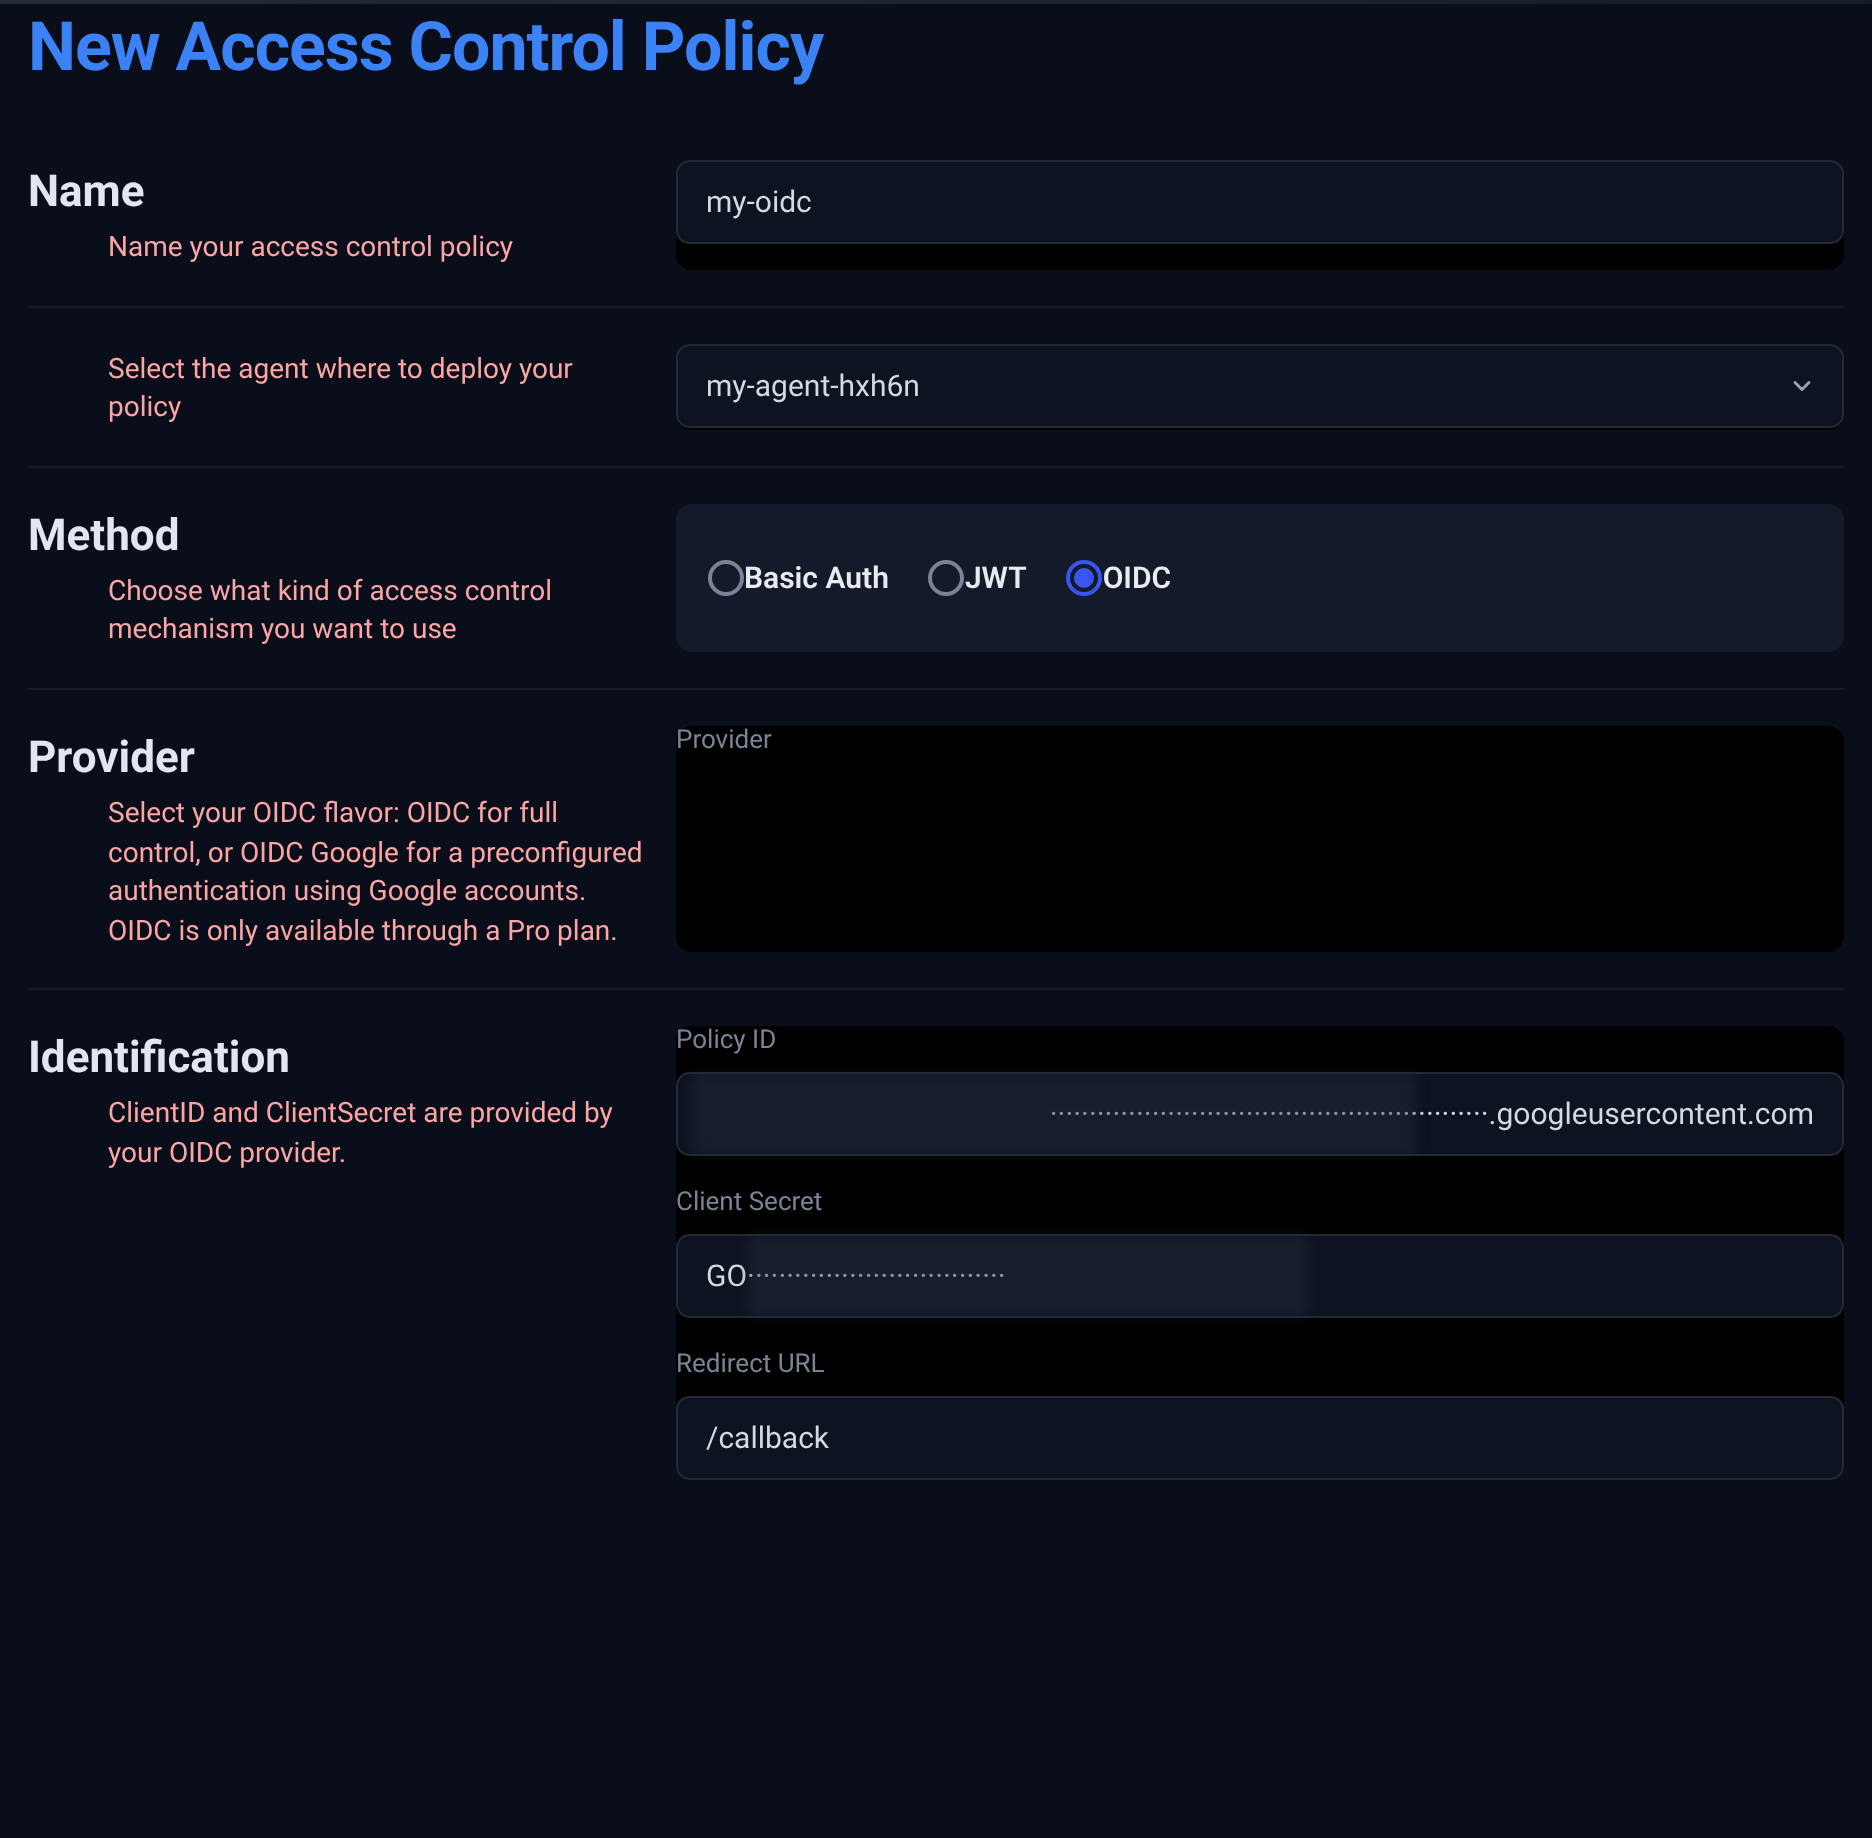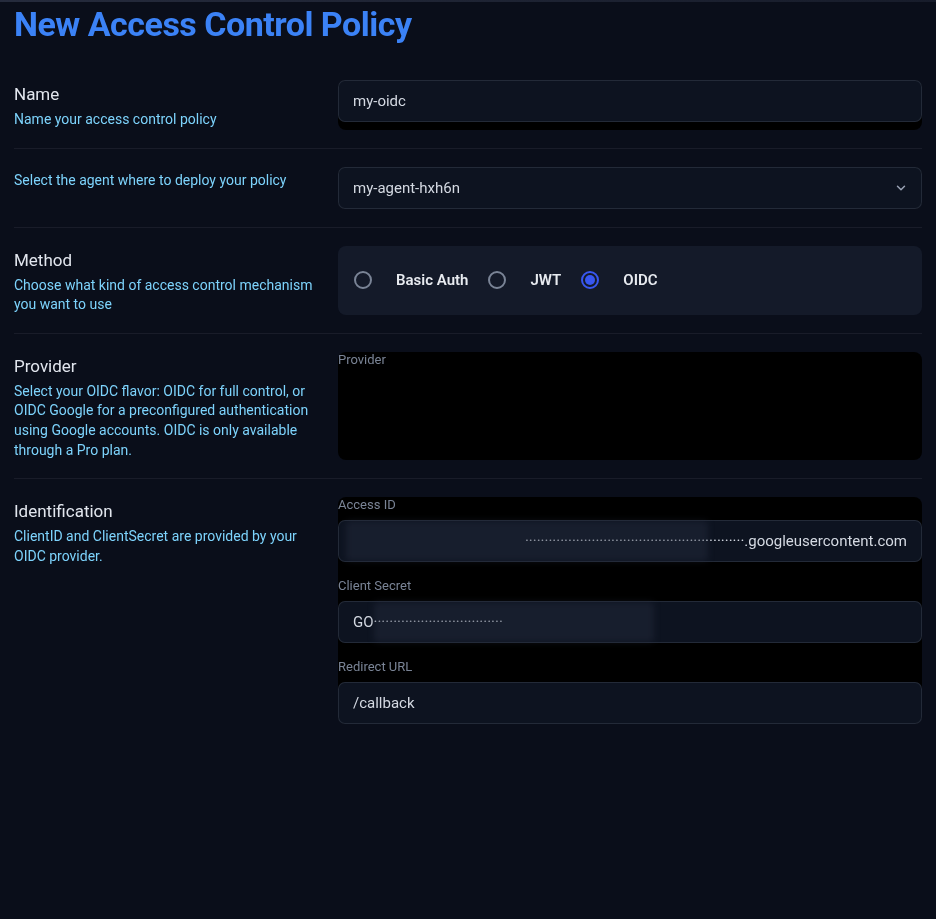--- a/index.html
+++ b/index.html
@@ -39,29 +39,30 @@
       border: none;
       border-top: 1px solid rgba(200,210,230,0.08);
       margin: 0;
     }
     .section-left {
       width: 312px;
       flex-shrink: 0;
       padding-top: 4px;
     }
     .section-label {
-      font-size: 17px;
-      font-weight: 400;
+      font-size: 22px;
+      font-weight: 700;
       color: #e2e6ee;
       margin-bottom: 6px;
     }
     .section-desc {
       font-size: 14px;
-      color: #7dd3fc;
+      color: #fca5a5;
       line-height: 1.4;
+      margin-left: 40px;
     }
     .section-right {
       flex: 1;
       background: #000000;
       border-radius: 8px;
       padding: 0;
     }
     .section-right-tight {
       flex: 1;
       background: #141a29;
@@ -114,21 +115,21 @@
     }
     .radio-row {
       display: flex;
       gap: 20px;
       align-items: center;
       flex-wrap: wrap;
     }
     .radio-item {
       display: flex;
       align-items: center;
-      gap: 24px;
+      gap: 0;
       cursor: pointer;
     }
     .radio-circle {
       width: 18px;
       height: 18px;
       border-radius: 50%;
       border: 2px solid #7a8496;
       display: flex;
       align-items: center;
       justify-content: center;
@@ -251,21 +252,21 @@
   <hr class="section-divider">
 
   <div class="section">
     <div class="section-left">
       <div class="section-label">Identification</div>
       <div class="section-desc">ClientID and ClientSecret are provided by your OIDC provider.</div>
     </div>
     <div class="section-right">
 
       <div class="field-group">
-        <span class="field-label">Access ID</span>
+        <span class="field-label">Policy ID</span>
         <div class="input-overlay-wrap">
           <input type="text" class="text-input" style="text-align: right;" value="························································.googleusercontent.com">
           <div class="blur-region" style="left:8px; width:62%;"></div>
         </div>
       </div>
 
       <div class="field-group">
         <span class="field-label">Client Secret</span>
         <div class="input-overlay-wrap">
           <input type="text" class="text-input" value="GO·································" style="">

